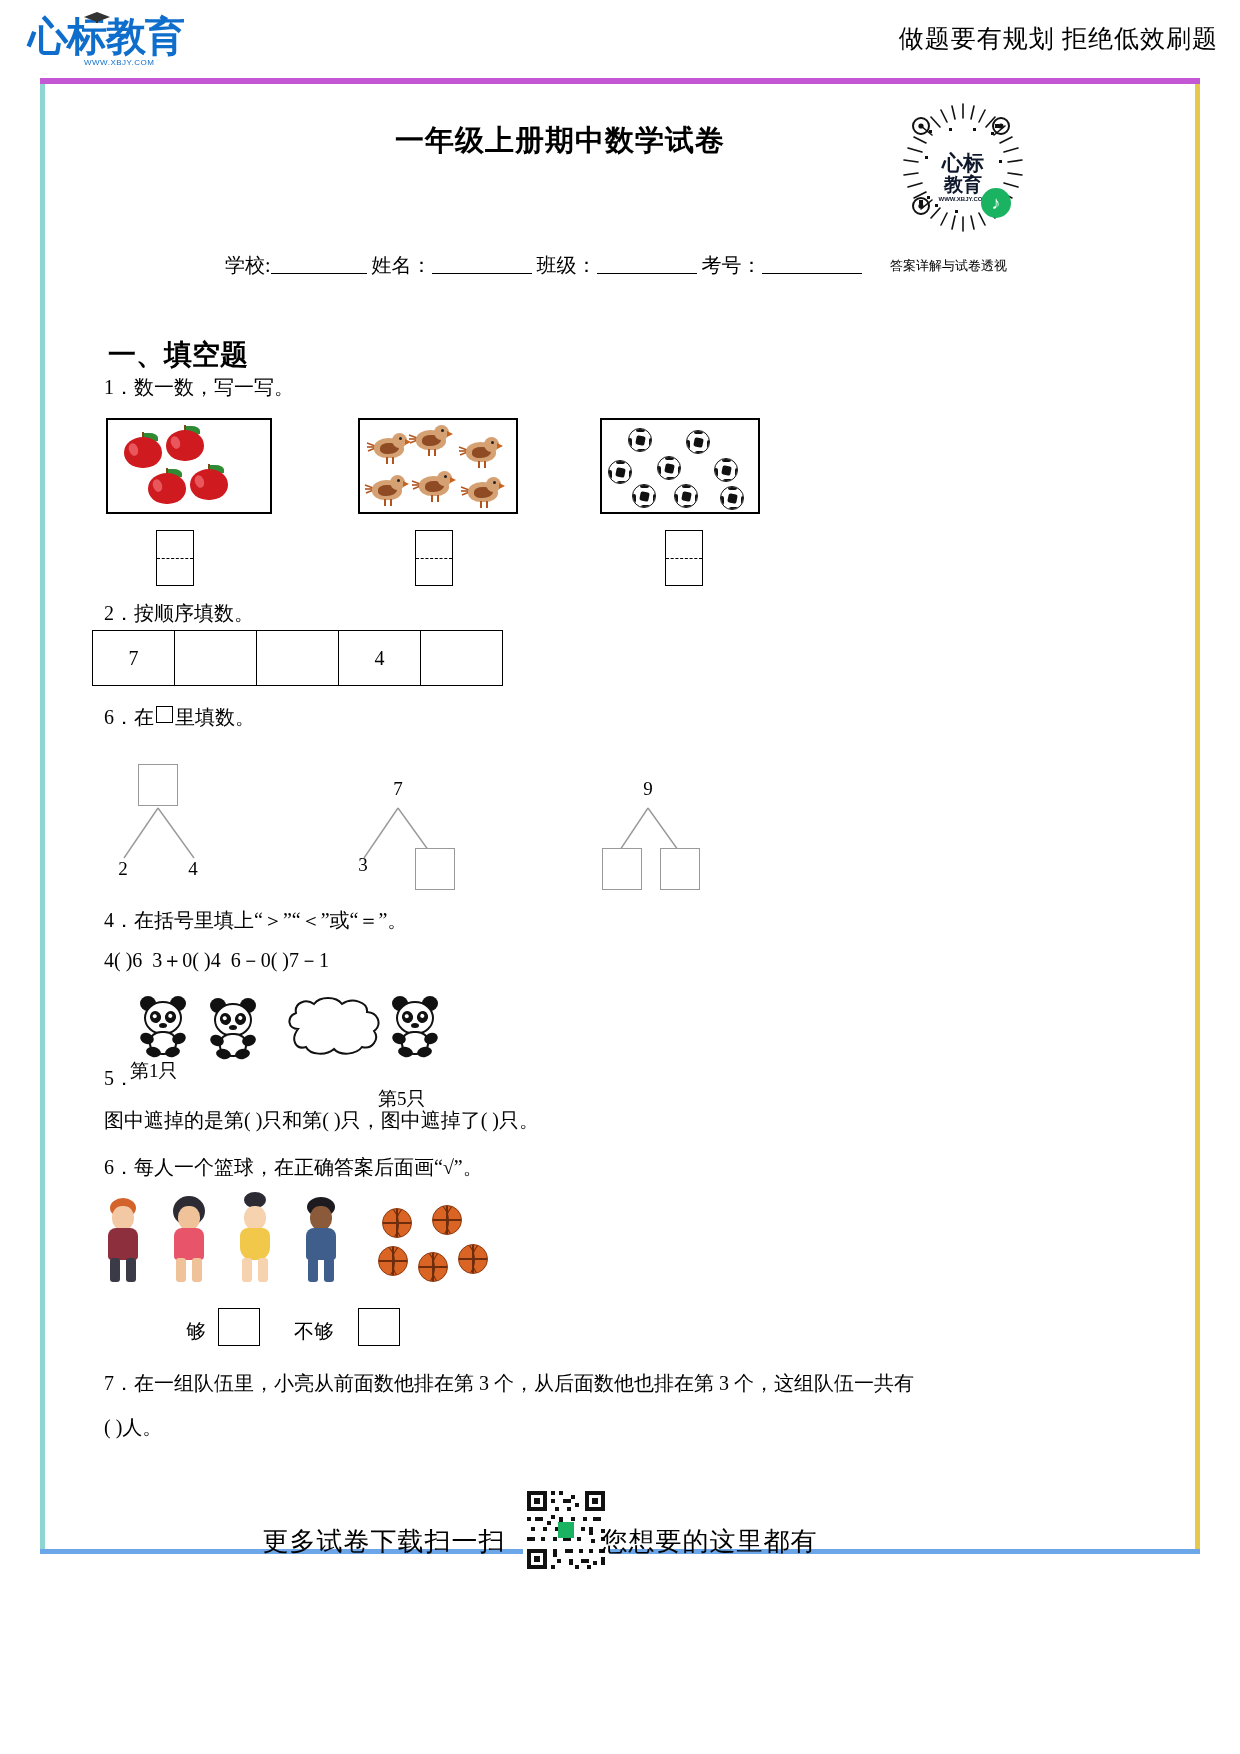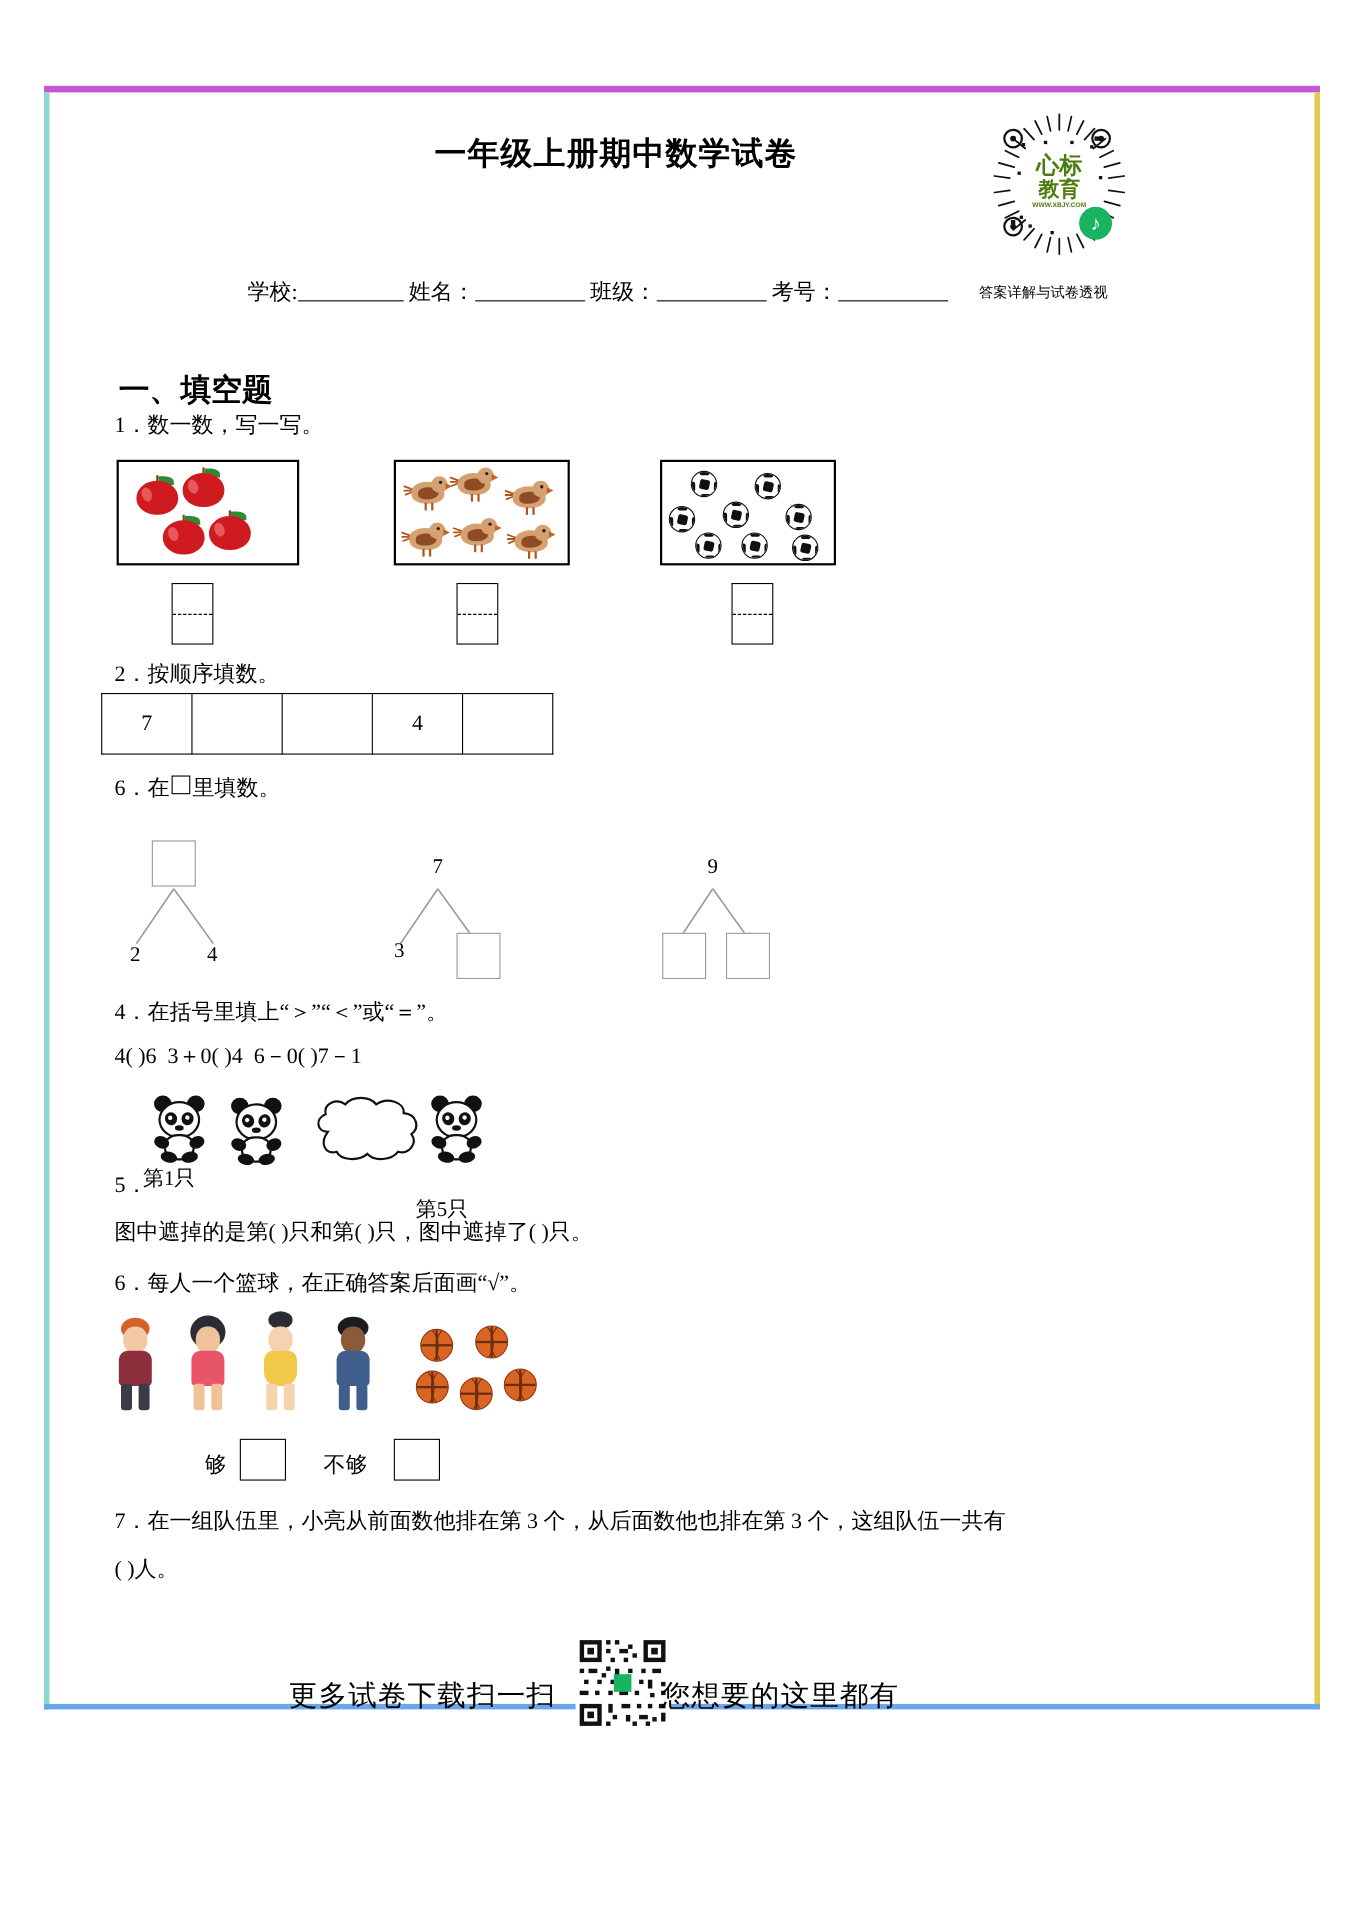--- a/index.html
+++ b/index.html
@@ -65,24 +65,24 @@
   }
 
   
   .qr{
     position:absolute; left:895px; top:100px; width:136px; height:136px;
   }
   .qr-inner{
     position:absolute; left:0; top:0; width:136px; height:136px;
   }
   .qr-logo{
-    position:absolute; left:36px; top:40px; width:64px;
+    position:absolute; left:36px; top:52px; width:64px;
     text-align:center;
     font-family:"Liberation Sans", sans-serif;
-    color:#4d7c0f; font-weight:bold;
+    color:#0f172a; font-weight:bold;
   }
   .qr-logo .l1{ font-size:21px; line-height:22px; }
   .qr-logo .l2{ font-size:19px; line-height:21px; }
   .qr-logo .l3{ font-size:6px; line-height:8px; }
   .qr-badge{
     position:absolute; left:86px; top:88px; width:30px; height:30px;
     background:#19b362; border-radius:50%;
     color:#fff; font-size:18px; font-weight:bold; text-align:center; line-height:30px;
     font-family:"Liberation Sans", sans-serif;
   }
@@ -328,20 +328,29 @@
     position:absolute; left:0; top:1524px; width:1080px; text-align:center;
     font-size:26px; letter-spacing:1px;
   }
   .bt-a{ display:inline-block; }
   .bt-gap{ display:inline-block; width:96px; }
 </style>
 </head>
 <body>
 
 <div class="topbar">
+  <div class="logo">
+    <svg class="logo-cap" viewBox="0 0 26 12">
+      <polygon points="13,0 26,5 13,10 0,5" fill="#333"></polygon>
+      <rect x="12" y="5" width="2" height="6" fill="#333"></rect>
+    </svg>
+    <div class="logo-main">心标教育</div>
+    <div class="logo-url">WWW.XBJY.COM</div>
+  </div>
+  <div class="slogan">做题要有规划 拒绝低效刷题</div>
 </div>
 
 <div class="frame-top"></div>
 <div class="frame-left"></div>
 <div class="frame-right"></div>
 <div class="frame-bottom"></div>
 
 <div class="title-wrap">
   <div class="title-line">一年级上册期中数学试卷</div>
 </div>

